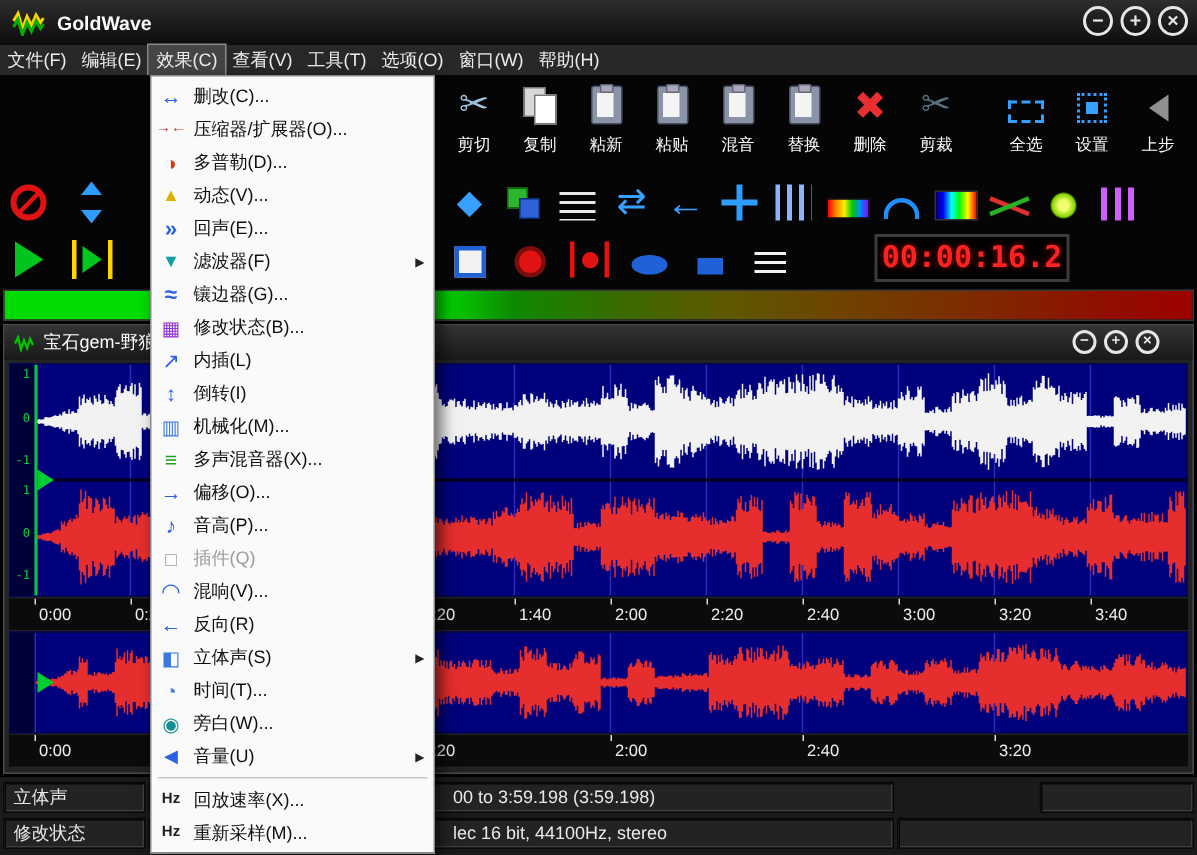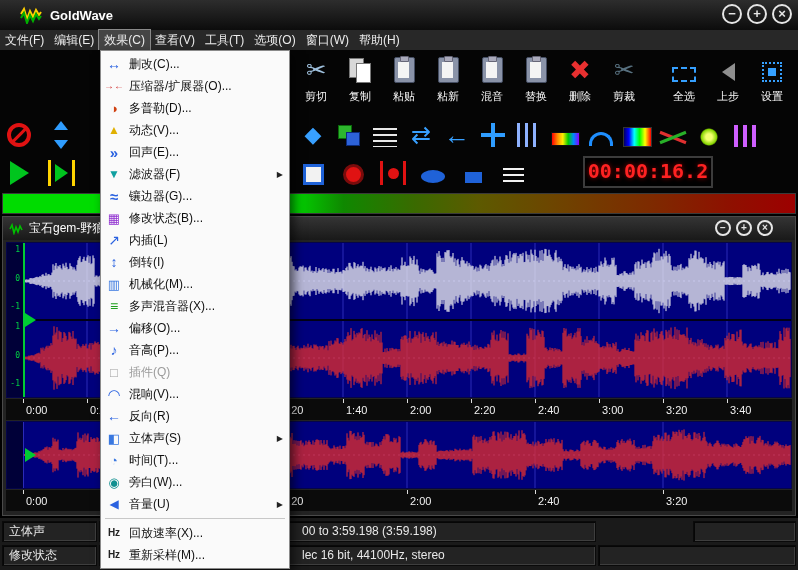--- a/index.html
+++ b/index.html
@@ -2,21 +2,21 @@
 <html><head>
 <meta charset="utf-8">
 <style>
   html,body{margin:0;padding:0;background:#000}
   .app{position:relative;width:798px;height:570px;background:#000;overflow:hidden;
        font-family:"Liberation Sans","DejaVu Sans",sans-serif;user-select:none}
 
   
   .titlebar{position:absolute;left:0;top:0;width:798px;height:30px;
             background:linear-gradient(#2d2d2d,#0c0c0c);display:flex;align-items:center;
-            padding-left:20px;box-sizing:border-box}
+            padding-left:8px;box-sizing:border-box}
   .logo{margin-right:8px}
   .title{font-size:13px;font-weight:bold;color:#fff}
   .win-controls{position:absolute;right:6px;top:4px;display:flex;gap:5px}
   .cbtn{width:20px;height:20px;border:2px solid #e6e6e6;border-radius:50%;color:#e6e6e6;
         font-size:13px;line-height:16px;text-align:center;box-sizing:border-box;font-weight:bold}
 
   
   .menubar{position:absolute;left:0;top:30px;width:798px;height:20px;background:#282828;
            display:flex;align-items:center;font-size:12px;color:#ececec}
   .mb-item{padding:2px 5px}
@@ -198,38 +198,38 @@
         <div class="tb-btn">
           <div class="tb-ic">
             <span class="css-docs"></span>
           </div>
           <div class="tb-label">复制</div>
         </div>
         <div class="tb-btn">
           <div class="tb-ic">
             <span class="css-clip"></span>
           </div>
+          <div class="tb-label">粘新</div>
+        </div>
+        <div class="tb-btn">
+          <div class="tb-ic">
+            <span class="css-clip"></span>
+          </div>
           <div class="tb-label">粘贴</div>
         </div>
         <div class="tb-btn">
           <div class="tb-ic">
             <span class="css-clip"></span>
           </div>
-          <div class="tb-label">粘新</div>
+          <div class="tb-label">混音</div>
         </div>
         <div class="tb-btn">
           <div class="tb-ic">
             <span class="css-clip"></span>
           </div>
-          <div class="tb-label">混音</div>
-        </div>
-        <div class="tb-btn">
-          <div class="tb-ic">
-            <span class="css-clip"></span>
-          </div>
           <div class="tb-label">替换</div>
         </div>
         <div class="tb-btn">
           <div class="tb-ic">
             <span class="glyph" style="color: rgb(232, 48, 48); font-size: 26px;">✖</span>
           </div>
           <div class="tb-label">删除</div>
         </div>
         <div class="tb-btn">
           <div class="tb-ic">
@@ -240,29 +240,29 @@
       </div>
     <div class="tb-group g-right">
         <div class="tb-btn">
           <div class="tb-ic">
             <span class="css-select"></span>
           </div>
           <div class="tb-label">全选</div>
         </div>
         <div class="tb-btn">
           <div class="tb-ic">
+            <span class="css-set"></span>
+          </div>
+          <div class="tb-label">设置</div>
+        </div>
+        <div class="tb-btn">
+          <div class="tb-ic">
             <span class="css-prev"></span>
           </div>
           <div class="tb-label">上步</div>
-        </div>
-        <div class="tb-btn">
-          <div class="tb-ic">
-            <span class="css-set"></span>
-          </div>
-          <div class="tb-label">设置</div>
         </div>
       </div>
   </div>
 
   <div class="toolbar2">
     <div class="fx-row r-tl">
         <div class="fx-cell">
           <span class="css-no-entry"></span>
         </div>
         <div class="fx-cell">

